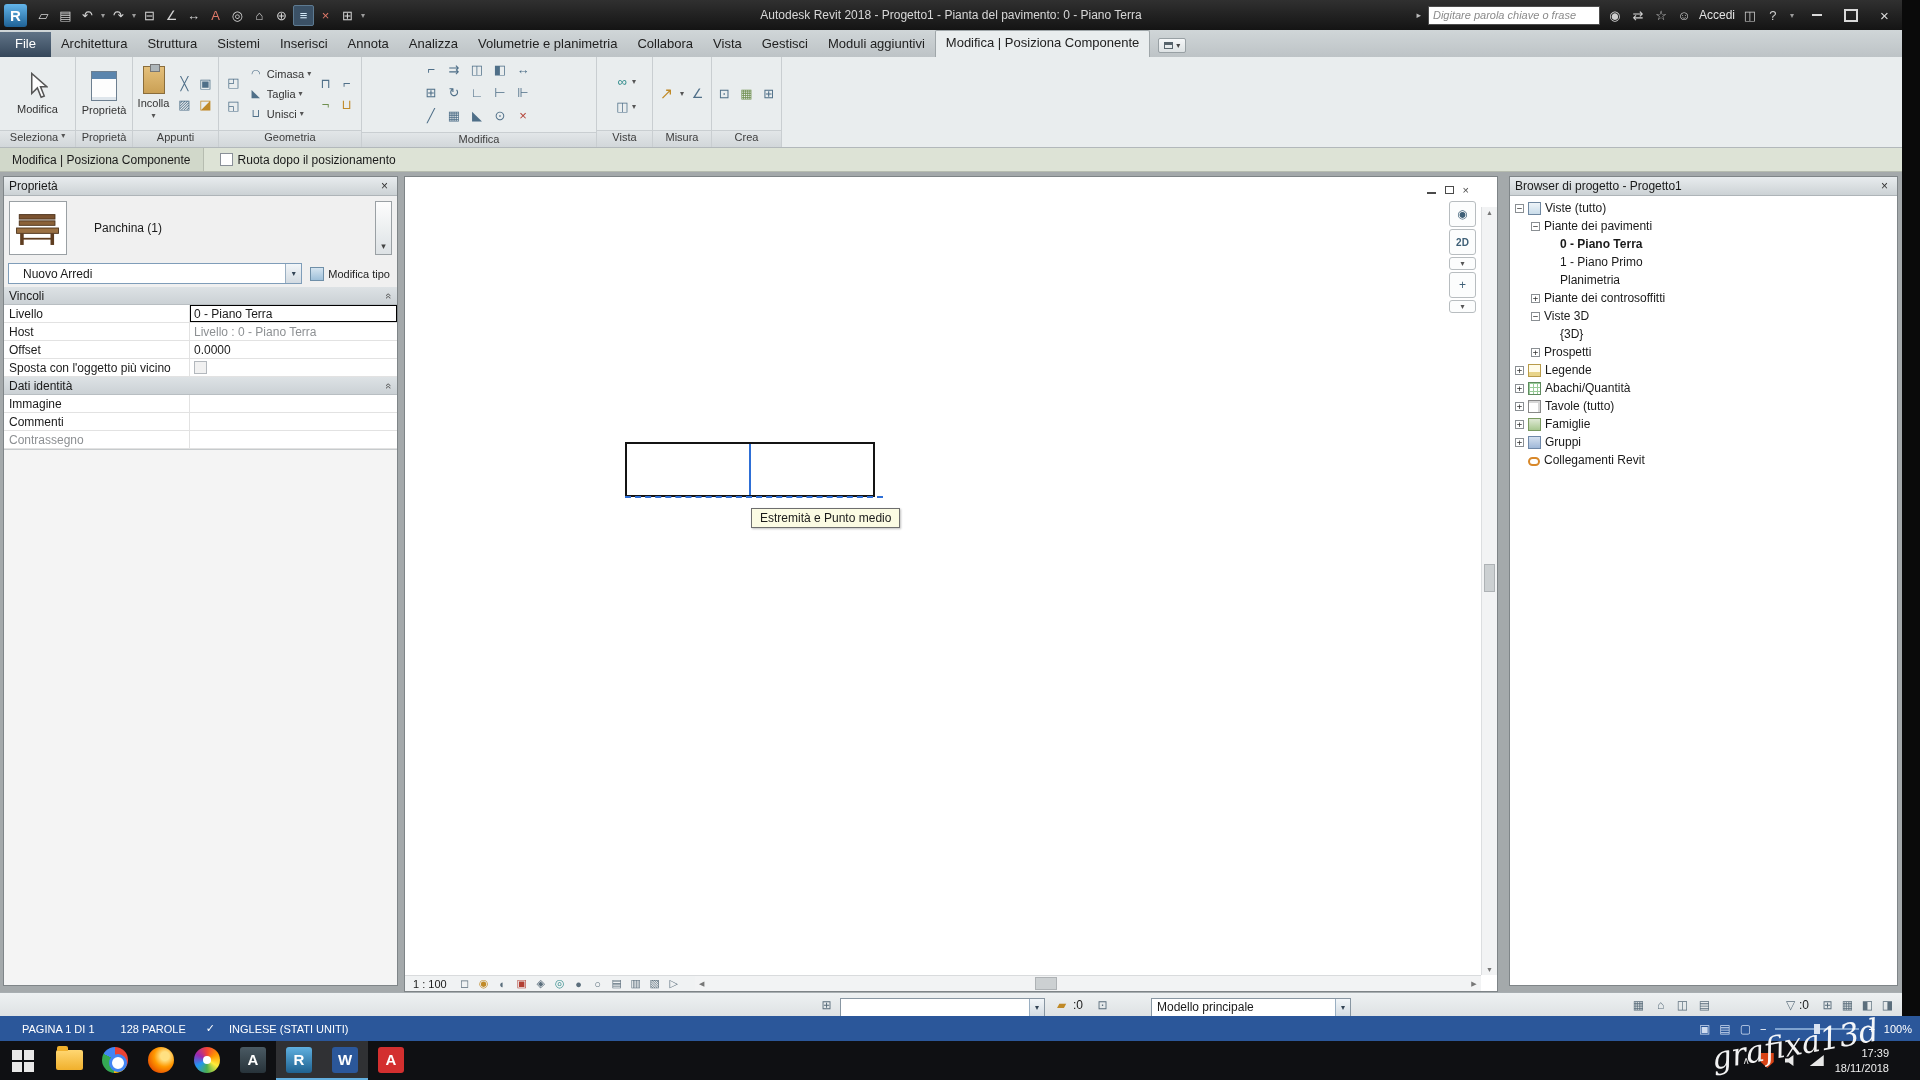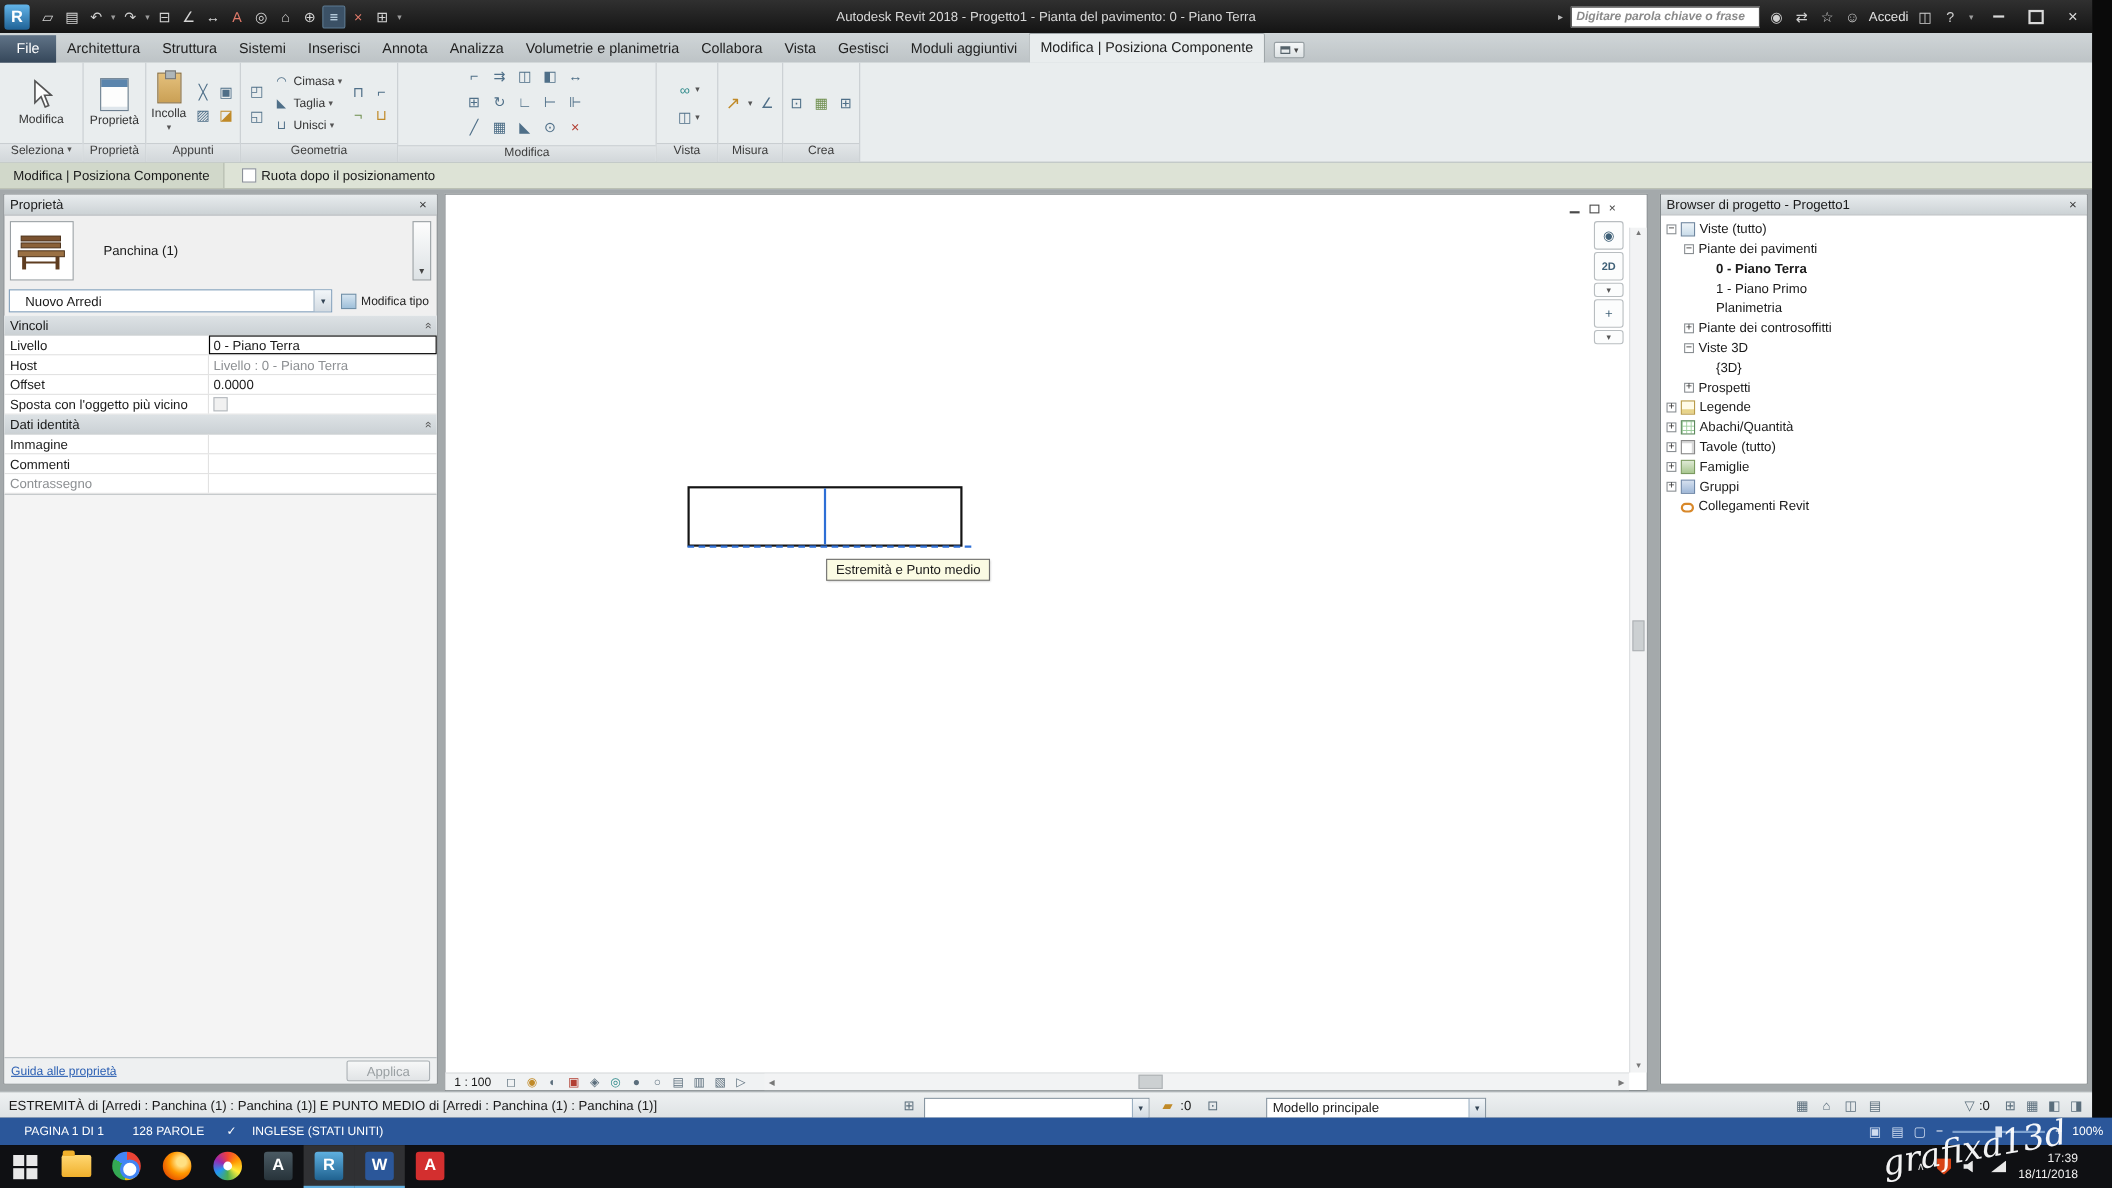--- a/index.html
+++ b/index.html
@@ -11,21 +11,21 @@
   .logo{width:23px;height:23px;border-radius:3px;background:linear-gradient(#63b5ea,#1f6296);color:#fff;font-weight:bold;font-size:15px;display:flex;align-items:center;justify-content:center;margin-right:6px;}
   .qat{display:flex;align-items:center;gap:1px;}
   .qico{min-width:21px;height:21px;display:flex;align-items:center;justify-content:center;font-size:13px;color:#d4d4d4;border-radius:2px;}
   .qico.red{color:#e07a6a;}
   .qico.hl{background:#3b5166;border:1px solid #5d7a91;color:#d6ebfa;}
   .qcaret{font-size:8px;color:#9b9b9b;padding:0 2px;}
   .tb-title{position:absolute;left:50%;transform:translateX(-50%);top:0;height:30px;display:flex;align-items:center;font-size:12px;color:#d8d8d8;white-space:nowrap;}
   .tb-right{position:absolute;right:4px;top:0;height:30px;display:flex;align-items:center;gap:7px;}
   .tb-car{font-size:9px;color:#bbb;}
   .searchbox{width:172px;height:19px;background:#fff;border:1px solid #4d4d4d;display:flex;align-items:center;padding:0 4px;}
-  .searchbox input{border:none;outline:none;width:100%;font-size:11px;font-style:italic;color:#333;font-family:"Liberation Sans",sans-serif;font-weight:bold;}
+  .searchbox input{border:none;outline:none;width:100%;font-size:11px;font-style:italic;color:#333;font-family:"Liberation Sans",sans-serif;}
   .searchbox input::placeholder{color:#8a8a8a;font-style:italic;}
   .tbi{min-width:16px;text-align:center;font-size:13px;color:#cfcfcf;}
   .signin{font-size:12px;color:#e2e2e2;}
   .wbtn{width:27px;height:24px;display:flex;align-items:center;justify-content:center;color:#dcdcdc;font-size:15px;}
   .wbtn.min::before{content:"";width:10px;height:2px;background:#d9d9d9;}
   .wbtn.max::before{content:"";width:10px;height:9px;border:2px solid #d9d9d9;}
   
   .tabsrow{height:27px;background:linear-gradient(#d0d6d8,#bdc3c6);display:flex;align-items:flex-end;}
   .tab{padding:4px 10px 6px;font-size:13px;color:#212121;white-space:nowrap;}
   .tab.file{background:linear-gradient(#607387,#35475a);color:#fff;padding:4px 15px 6px;}
@@ -448,24 +448,20 @@
         <div class="prow">
           <div class="plab">Commenti</div>
           <div class="pval"></div>
         </div>
         <div class="prow">
           <div class="plab gray">Contrassegno</div>
           <div class="pval"></div>
         </div>
       </div>
       <div class="filler"></div>
-      <div class="pfoot">
-        <span class="link">Guida alle proprietà</span>
-        <span class="applybtn">Applica</span>
-      </div>
     </div>
 
     <div id="canvas">
       <div class="winctl">
         <span class="mn"></span>
         <span class="mx"></span>
         <span>×</span>
       </div>
       <div class="navbar">
         <span class="nbtn">◉</span>
@@ -579,21 +575,20 @@
         <div class="trow l0">
             <span class="sp"></span>
             <span class="ticon ic-link"></span>
             <span>Collegamenti Revit</span>
           </div>
       </div>
     </div>
   </div>
 
   <div class="statusbar">
-    <div class="item" style="left:8px">ESTREMITÀ di [Arredi : Panchina (1) : Panchina (1)] E PUNTO MEDIO di [Arredi : Panchina (1) : Panchina (1)]</div>
     <div class="item" style="left:818px">
         <span class="sbtile">⊞</span>
       </div>
     <div class="item" style="left:840px;top:2px">
         <span class="sbsel" style="width:205px">
           <span class="car">▾</span>
         </span>
       </div>
     <div class="item" style="left:1053px">
         <span class="sbtile a">▰</span>

